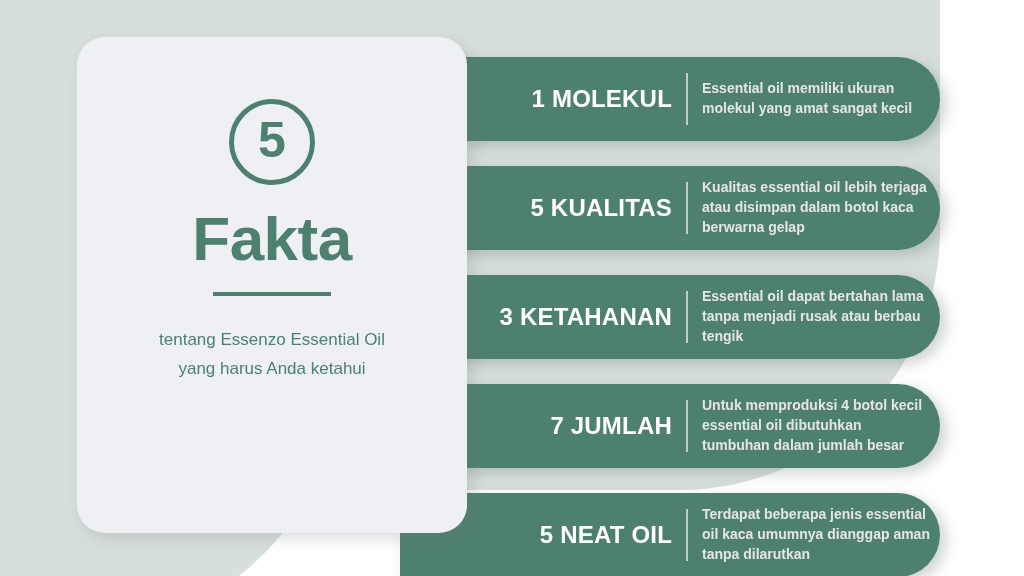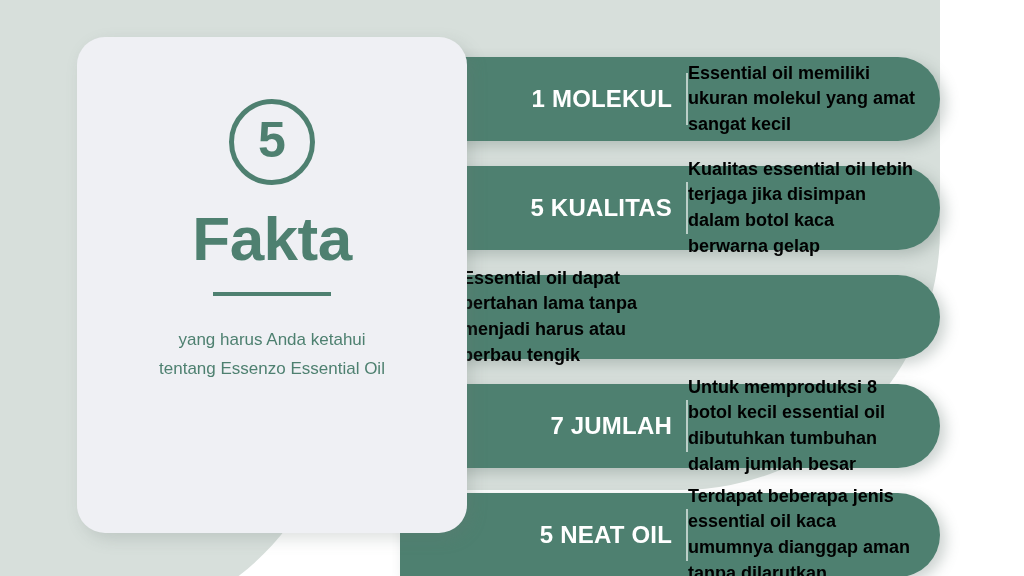--- a/index.html
+++ b/index.html
@@ -79,22 +79,23 @@
   }
 
   .pill-divider {
     width: 2px;
     height: 52px;
     background: rgba(255,255,255,0.62);
     flex: 0 0 auto;
   }
 
   .pill-desc {
-    color: #000000;
-    font-size: 18px;
+    padding-left: 14px;
+    color: #e5e5e5;
+    font-size: 14px;
     font-weight: bold;
     line-height: 1.42;
     max-width: 228px;
     flex: 1 1 auto;
   }
 
   
   .card {
     position: absolute;
     left: 77px;
@@ -170,32 +171,33 @@
 
     <div class="pill">
       <div class="pill-title">1 MOLEKUL</div>
       <div class="pill-divider"></div>
       <div class="pill-desc">Essential oil memiliki ukuran molekul yang amat sangat kecil</div>
     </div>
 
     <div class="pill">
       <div class="pill-title">5 KUALITAS</div>
       <div class="pill-divider"></div>
-      <div class="pill-desc">Kualitas essential oil lebih terjaga jika disimpan dalam botol kaca berwarna gelap</div>
-    </div>
-
-    <div class="pill">
-      <div class="pill-divider"></div>
-      <div class="pill-desc">Essential oil dapat bertahan lama tanpa menjadi harus atau berbau tengik</div>
+      <div class="pill-desc">Kualitas essential oil lebih terjaga atau disimpan dalam botol kaca berwarna gelap</div>
+    </div>
+
+    <div class="pill">
+      <div class="pill-title">3 KETAHANAN</div>
+      <div class="pill-divider"></div>
+      <div class="pill-desc">Essential oil dapat bertahan lama tanpa menjadi rusak atau berbau tengik</div>
     </div>
 
     <div class="pill">
       <div class="pill-title">7 JUMLAH</div>
       <div class="pill-divider"></div>
-      <div class="pill-desc">Untuk memproduksi 8 botol kecil essential oil dibutuhkan tumbuhan dalam jumlah besar</div>
+      <div class="pill-desc">Untuk memproduksi 4 botol kecil essential oil dibutuhkan tumbuhan dalam jumlah besar</div>
     </div>
 
     <div class="pill">
       <div class="pill-title">5 NEAT OIL</div>
       <div class="pill-divider"></div>
       <div class="pill-desc">Terdapat beberapa jenis essential oil kaca umumnya dianggap aman tanpa dilarutkan</div>
     </div>
 
   </div>
 
@@ -205,19 +207,19 @@
       <span class="badge-number">5</span>
     </div>
 
     <div class="headline">
       <span class="headline-line">Fakta</span>
     </div>
 
     <div class="rule"></div>
 
     <div class="subtitle">
+      <span class="subtitle-line">tentang Essenzo Essential Oil</span>
       <span class="subtitle-line">yang harus Anda ketahui</span>
-      <span class="subtitle-line">tentang Essenzo Essential Oil</span>
     </div>
 
   </div>
 
 </div>
 
 </body></html>

